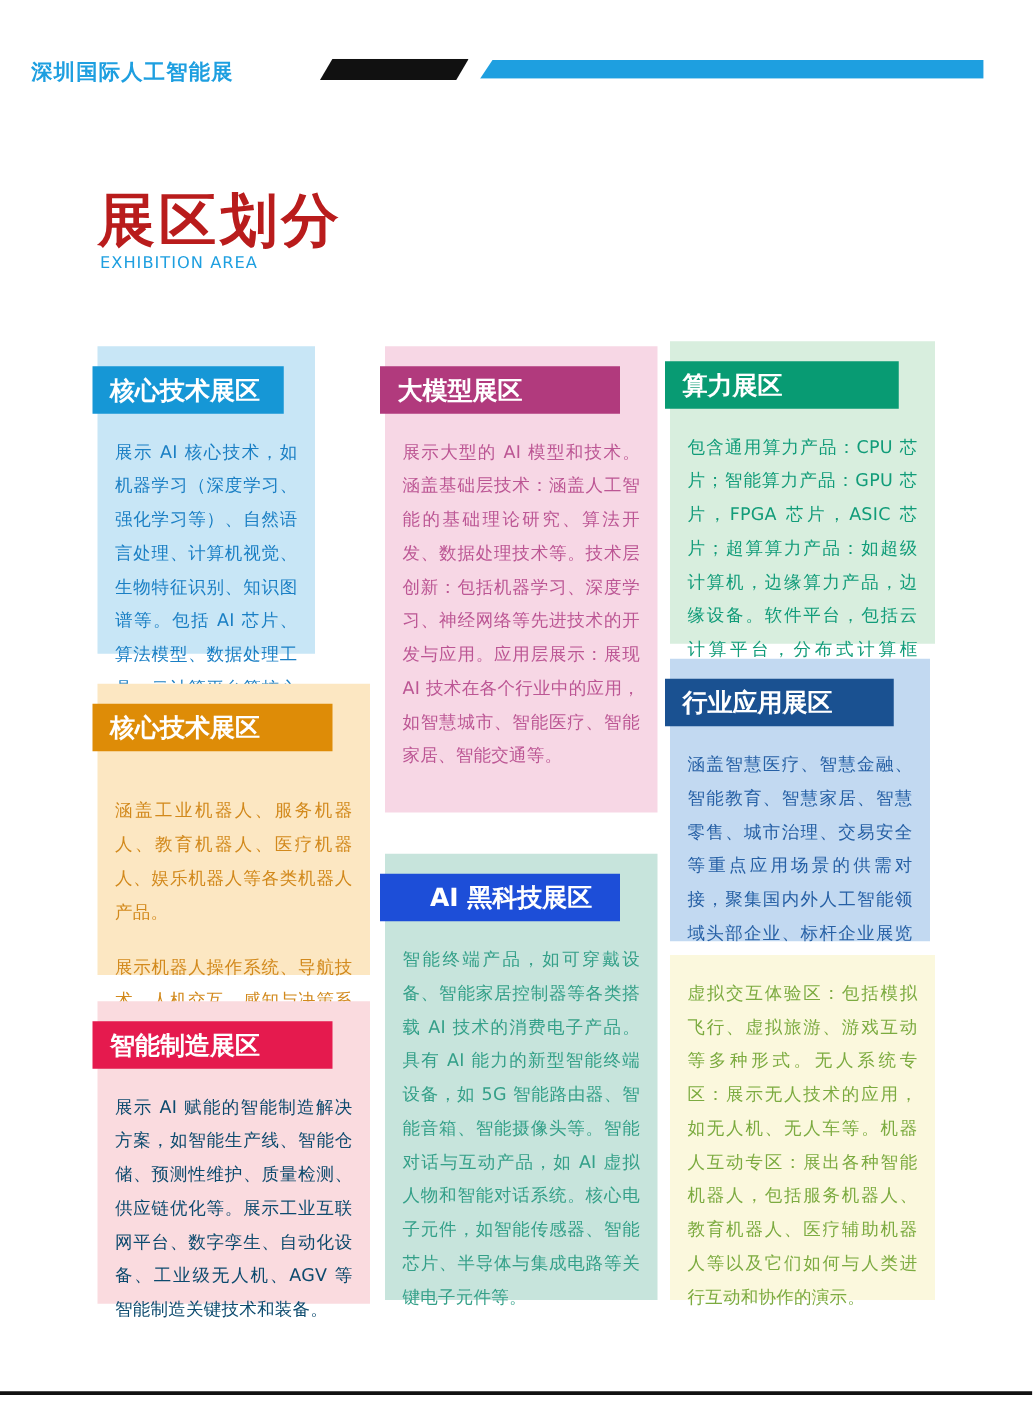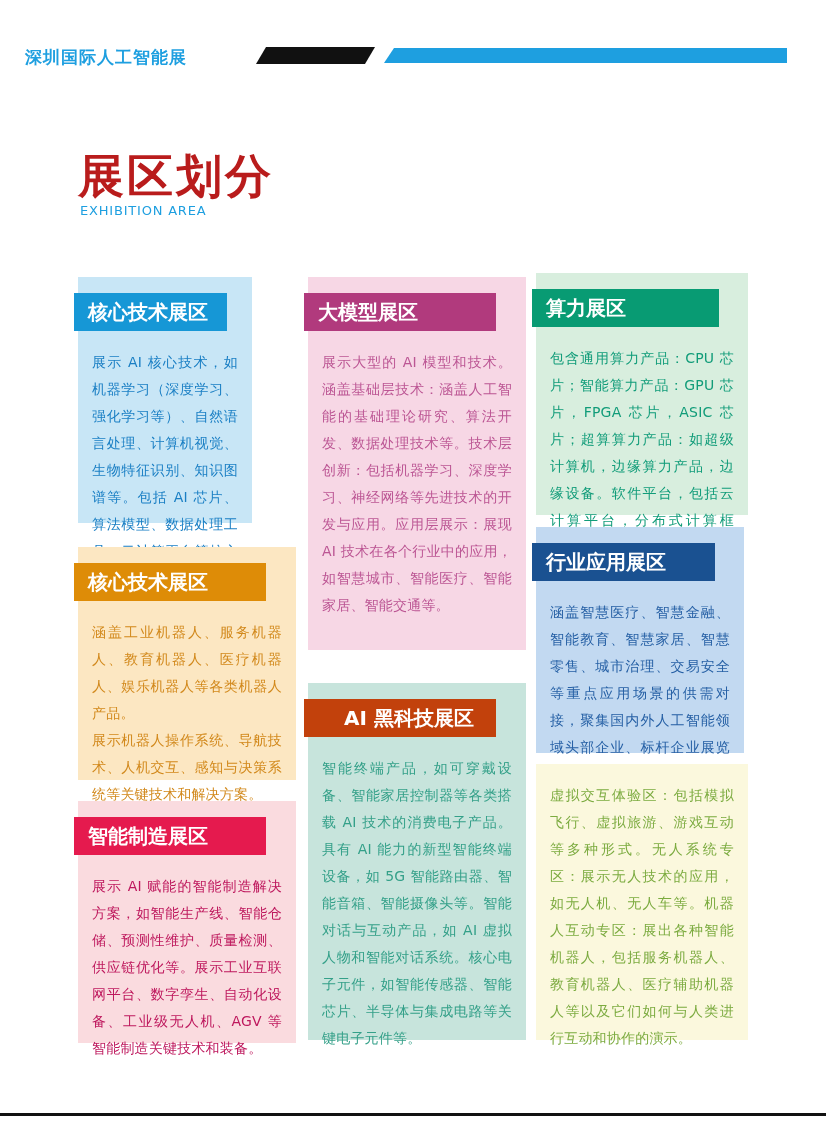--- a/index.html
+++ b/index.html
@@ -52,30 +52,30 @@
   .card .bd p{
     margin:0;font-size:14px;line-height:27px;
     text-align:justify;text-justify:inter-ideograph;
     letter-spacing:0.2px;
   }
 
   .card-1{left:78px; top:277px;width:174px;height:246px;background:#C8E6F6;}
   .card-1 .hd{background:#1697D6;} .card-1 .bd p{color:#1A7FC4;}
 
   .card-2{left:78px; top:547px;width:218px;height:233px;background:#FCE7C2;}
-  .card-2 .hd{background:#DE8C07;} .card-2 .bd p{color:#D2891C;}
+  .card-2 .hd{background:#DE8C07;} .card-2 .bd p{color:#D2891C;margin-top:17px;}
 
   .card-3{left:78px; top:801px;width:218px;height:242px;background:#FADBDF;}
-  .card-3 .hd{background:#E51A4E;} .card-3 .bd p{color:#be185d;}
+  .card-3 .hd{background:#E51A4E;} .card-3 .bd p{color:#0c4a6e;}
 
   .card-4{left:308px;top:277px;width:218px;height:373px;background:#F7D7E5;}
   .card-4 .hd{background:#B13A7D;} .card-4 .bd p{color:#BC5694;}
 
   .card-5{left:308px;top:683px;width:218px;height:357px;background:#C7E4DC;}
-  .card-5 .hd{background:#c2410c;padding-left:40px;} .card-5 .bd p{color:#34A089;}
+  .card-5 .hd{background:#1d4ed8;padding-left:40px;} .card-5 .bd p{color:#34A089;}
 
   .card-6{left:536px;top:273px;width:212px;height:242px;background:#D8EEDE;}
   .card-6 .hd{background:#089B73;} .card-6 .bd p{color:#119C79;}
 
   .card-7{left:536px;top:527px;width:208px;height:226px;background:#C2D9F1;}
   .card-7 .hd{background:#1A5191;} .card-7 .bd p{color:#2660A5;}
 
   .card-8{left:536px;top:764px;width:212px;height:276px;background:#FBF8DD;}
   .card-8 .hd{background:#70A632;} .card-8 .bd p{color:#7CAB40;}
 

